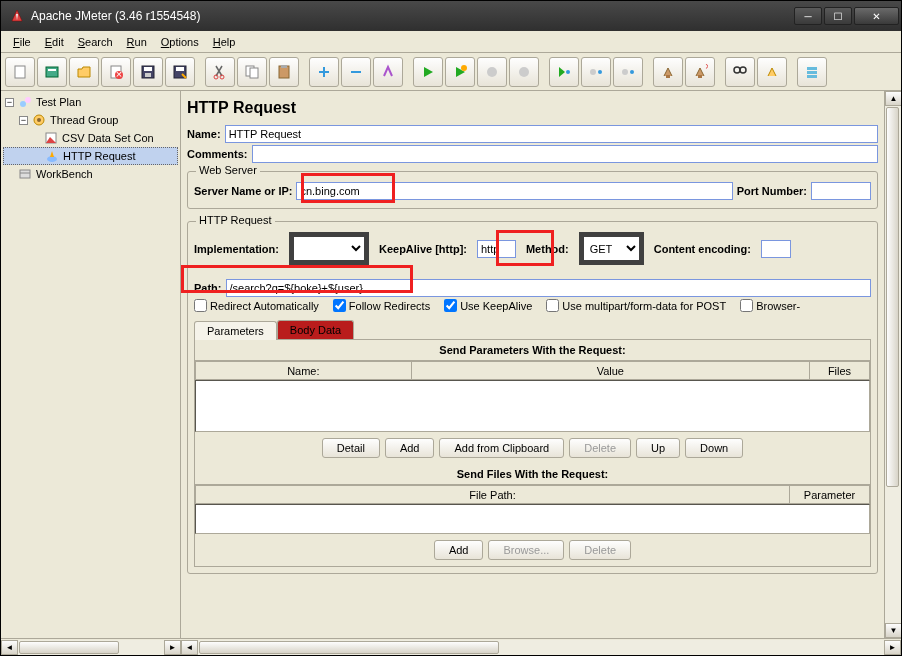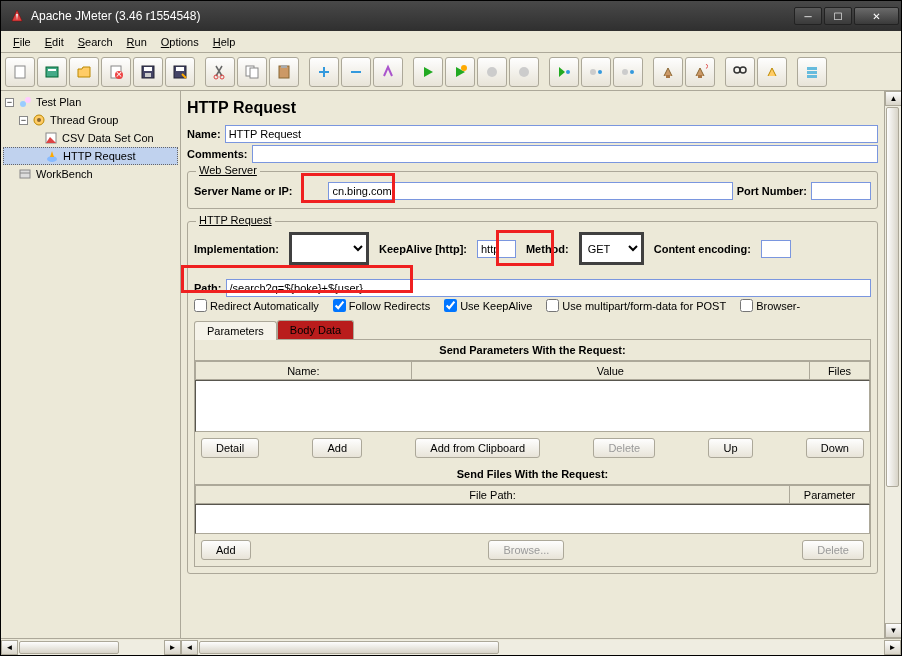--- a/index.html
+++ b/index.html
@@ -23,32 +23,32 @@
 .treerow.sel { background: #c0d2ee; border: 1px dotted #666; }
 .toggle { width: 9px; height: 9px; border: 1px solid #888; background: #fff; display: inline-flex; align-items: center; justify-content: center; font-size: 9px; line-height: 1; margin-right: 3px; cursor: pointer; }
 .ticon { width: 16px; height: 16px; margin-right: 3px; display: inline-flex; align-items: center; justify-content: center; }
 .main { flex: 1; display: flex; flex-direction: column; overflow: hidden; position: relative; }
 .mainscroll { flex: 1; overflow: auto; padding: 4px 6px; }
 .panel-title { font-size: 16px; font-weight: bold; margin: 4px 0 8px 0; }
 .row { display: flex; align-items: center; margin: 2px 0; gap: 4px; }
 .lbl { font-weight: bold; white-space: nowrap; }
 .tinput { border: 1px solid #7a96df; background: #fff; height: 18px; padding: 1px 3px; font-size: 11px; }
 .fieldset { border: 1px solid #aca899; border-radius: 3px; margin: 6px 0; padding: 8px 6px 6px 6px; position: relative; }
-.fieldset > .legend { position: absolute; top: -8px; left: 8px; background: #ece9d8; padding: 0 3px; font-weight: normal; text-decoration: underline; }
-.combo { border: 3px solid #404040; background: #fff; height: 33px; padding: 1px 2px; font-size: 11px; }
+.fieldset > .legend { position: absolute; top: -8px; left: 8px; background: #ece9d8; padding: 0 3px; font-weight: normal; }
+.combo { border: 5px solid #404040; background: #fff; height: 33px; padding: 1px 2px; font-size: 11px; }
 .chk { display: flex; align-items: center; gap: 3px; margin-right: 10px; }
 .chk input { width: 13px; height: 13px; }
 .tabs { display: flex; margin-top: 8px; }
 .tab { padding: 3px 12px; border: 1px solid #aca899; background: #b91c1c; border-bottom: none; border-radius: 3px 3px 0 0; cursor: pointer; position: relative; }
 .tab.active { background: #f5f3ea; z-index: 2; top: 1px; }
 .tabbody { border: 1px solid #aca899; padding: 0; background: #ece9d8; }
 .sect-title { text-align: center; font-weight: bold; padding: 4px; border-bottom: 1px solid #aca899; }
 .tbl { width: 100%; border-collapse: collapse; }
 .tbl th { background: #ece9d8; border: 1px solid #aca899; padding: 2px 4px; font-weight: normal; text-align: center; height: 18px; }
-.btnrow { display: flex; justify-content: space-between; gap: 5px; padding: 6px; }
+.btnrow { display: flex; justify-content: center; gap: 5px; padding: 6px; }
 .btn { border: 1px solid #aca899; background: linear-gradient(to bottom, #fefefe, #e8e4d8); border-radius: 3px; padding: 3px 14px; cursor: pointer; font-size: 11px; }
 .btn:disabled { color: #999; cursor: default; }
 .hscroll { height: 17px; background: #ece9d8; border-top: 1px solid #aca899; display: flex; align-items: center; }
 .sbtn { width: 17px; height: 15px; background: linear-gradient(to bottom, #fdfdfd, #d8d4c8); border: 1px solid #aca899; display: flex; align-items: center; justify-content: center; font-size: 8px; cursor: pointer; }
 .strack { flex: 1; height: 15px; background: #efede1; position: relative; }
 .sthumb { position: absolute; height: 13px; top: 1px; background: linear-gradient(to bottom, #fdfdfd, #d8d4c8); border: 1px solid #aca899; border-radius: 2px; }
 .vscroll { width: 17px; background: #ece9d8; border-left: 1px solid #aca899; display: flex; flex-direction: column; }
 .vtrack { flex: 1; background: #efede1; position: relative; }
 .vthumb { position: absolute; width: 13px; left: 1px; background: linear-gradient(to right, #fdfdfd, #d8d4c8); border: 1px solid #aca899; border-radius: 2px; }
 .redbox { position: absolute; border: 3px solid #ef2020; pointer-events: none; }
@@ -307,21 +307,21 @@
           <div class="row">
             <span class="lbl">Comments:</span>
             <input class="tinput" style="flex: 1 1 0%;">
           </div>
 
           <div style="display:flex;gap:6px;">
             <div class="fieldset" style="flex:1;">
               <span class="legend">Web Server</span>
               <div class="row">
                 <span class="lbl">Server Name or IP:</span>
-                <input class="tinput" style="flex: 1 1 0%; margin-left: 32px;" value="cn.bing.com">
+                <input class="tinput" style="flex: 1 1 0%;" value="cn.bing.com">
                 <span class="lbl">Port Number:</span>
                 <input class="tinput" style="width: 60px;" value="">
               </div>
             </div>
           </div>
 
           <div class="fieldset">
             <span class="legend">HTTP Request</span>
             <div class="row" style="gap:10px;">
               <span class="lbl">Implementation:</span>

